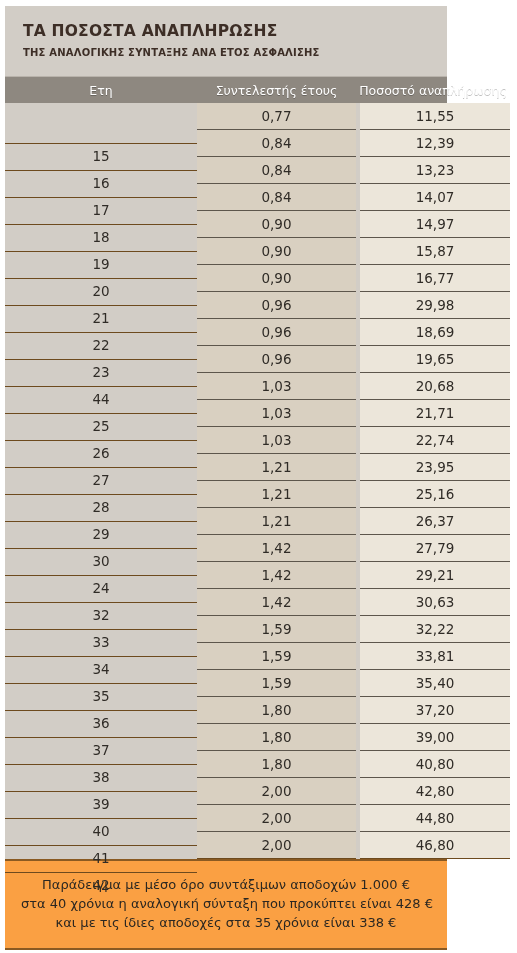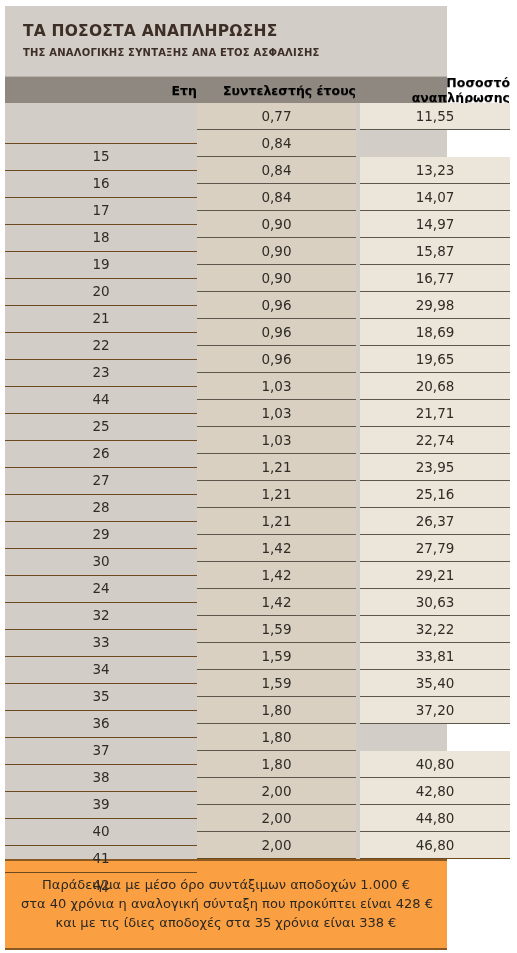--- a/index.html
+++ b/index.html
@@ -43,24 +43,24 @@
 
   
   .col-head {
     display: flex;
     background: #8e8880;
     height: 26px;
     align-items: center;
     border-top: 1px solid #b9b3ab;
   }
   .col-head .cell {
-    color: #000000;
+    color: #ffffff;
     font-size: 12.5px;
-    text-align: right;
-    font-weight: 700;
+    text-align: center;
+    font-weight: 400;
     text-shadow: 0 1px 0 rgba(0,0,0,.25);
   }
   .c1 { width: 192px; flex: 0 0 192px; }
   .c2 { width: 159px; flex: 0 0 159px; }
   .c3 { width: 154px; flex: 0 0 154px; }
 
   
   .table-body { background: #d2cdc6; }
   .row {
     display: flex;
@@ -131,20 +131,21 @@
 
   <div class="table-body" id="table-body">
       <div class="row">
         <div class="cell c1">15</div>
         <div class="cell c2">0,77</div>
         <div class="cell c3">11,55</div>
       </div>
       <div class="row">
         <div class="cell c1">16</div>
         <div class="cell c2">0,84</div>
+        <div class="cell c3">12,39</div>
       </div>
       <div class="row">
         <div class="cell c1">17</div>
         <div class="cell c2">0,84</div>
         <div class="cell c3">13,23</div>
       </div>
       <div class="row">
         <div class="cell c1">18</div>
         <div class="cell c2">0,84</div>
         <div class="cell c3">14,07</div>
@@ -240,20 +241,21 @@
         <div class="cell c3">35,40</div>
       </div>
       <div class="row">
         <div class="cell c1">37</div>
         <div class="cell c2">1,80</div>
         <div class="cell c3">37,20</div>
       </div>
       <div class="row">
         <div class="cell c1">38</div>
         <div class="cell c2">1,80</div>
+        <div class="cell c3">39,00</div>
       </div>
       <div class="row">
         <div class="cell c1">39</div>
         <div class="cell c2">1,80</div>
         <div class="cell c3">40,80</div>
       </div>
       <div class="row">
         <div class="cell c1">40</div>
         <div class="cell c2">2,00</div>
         <div class="cell c3">42,80</div>

